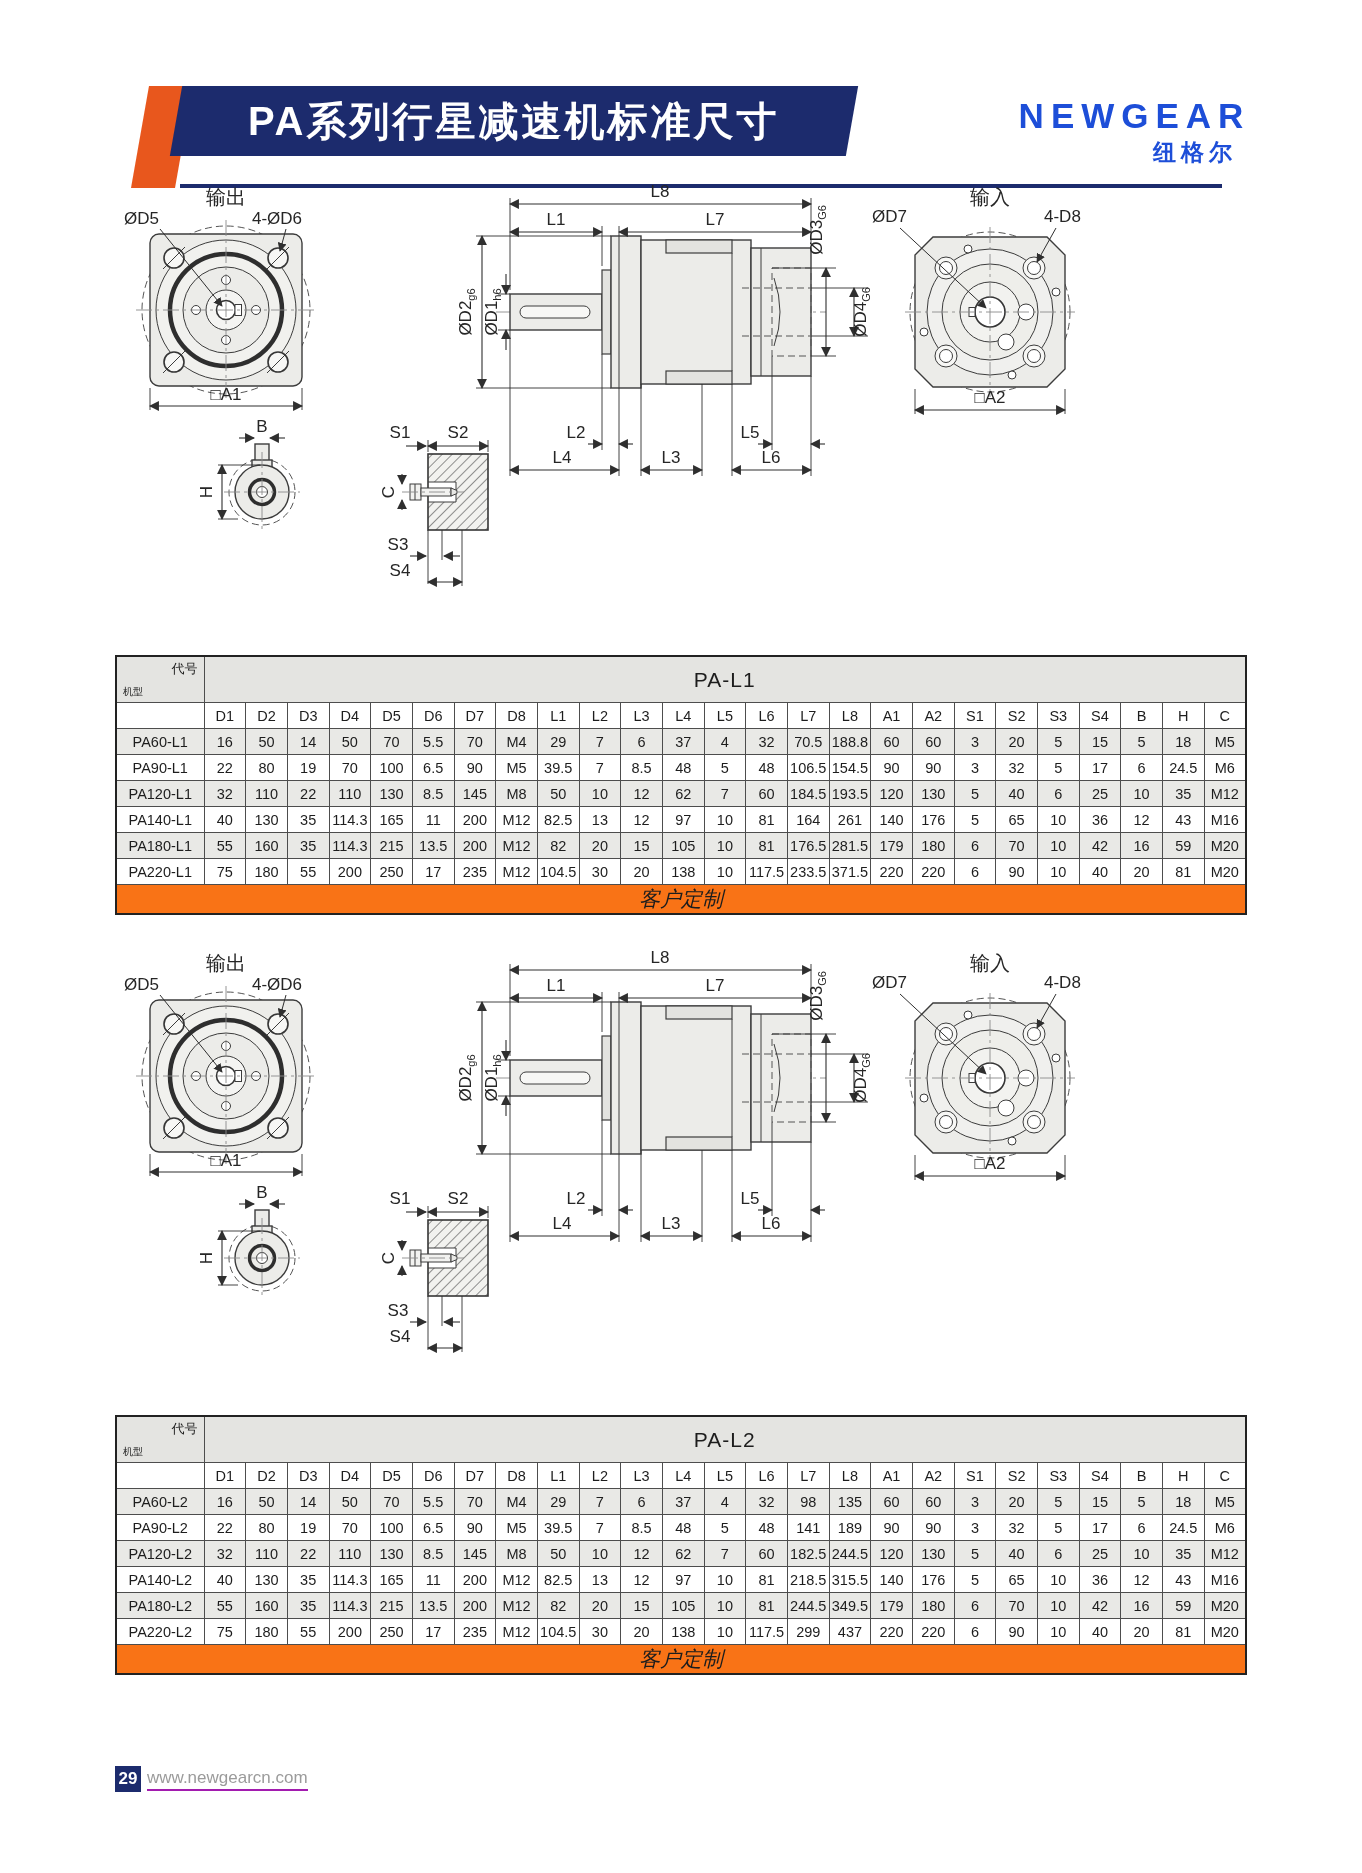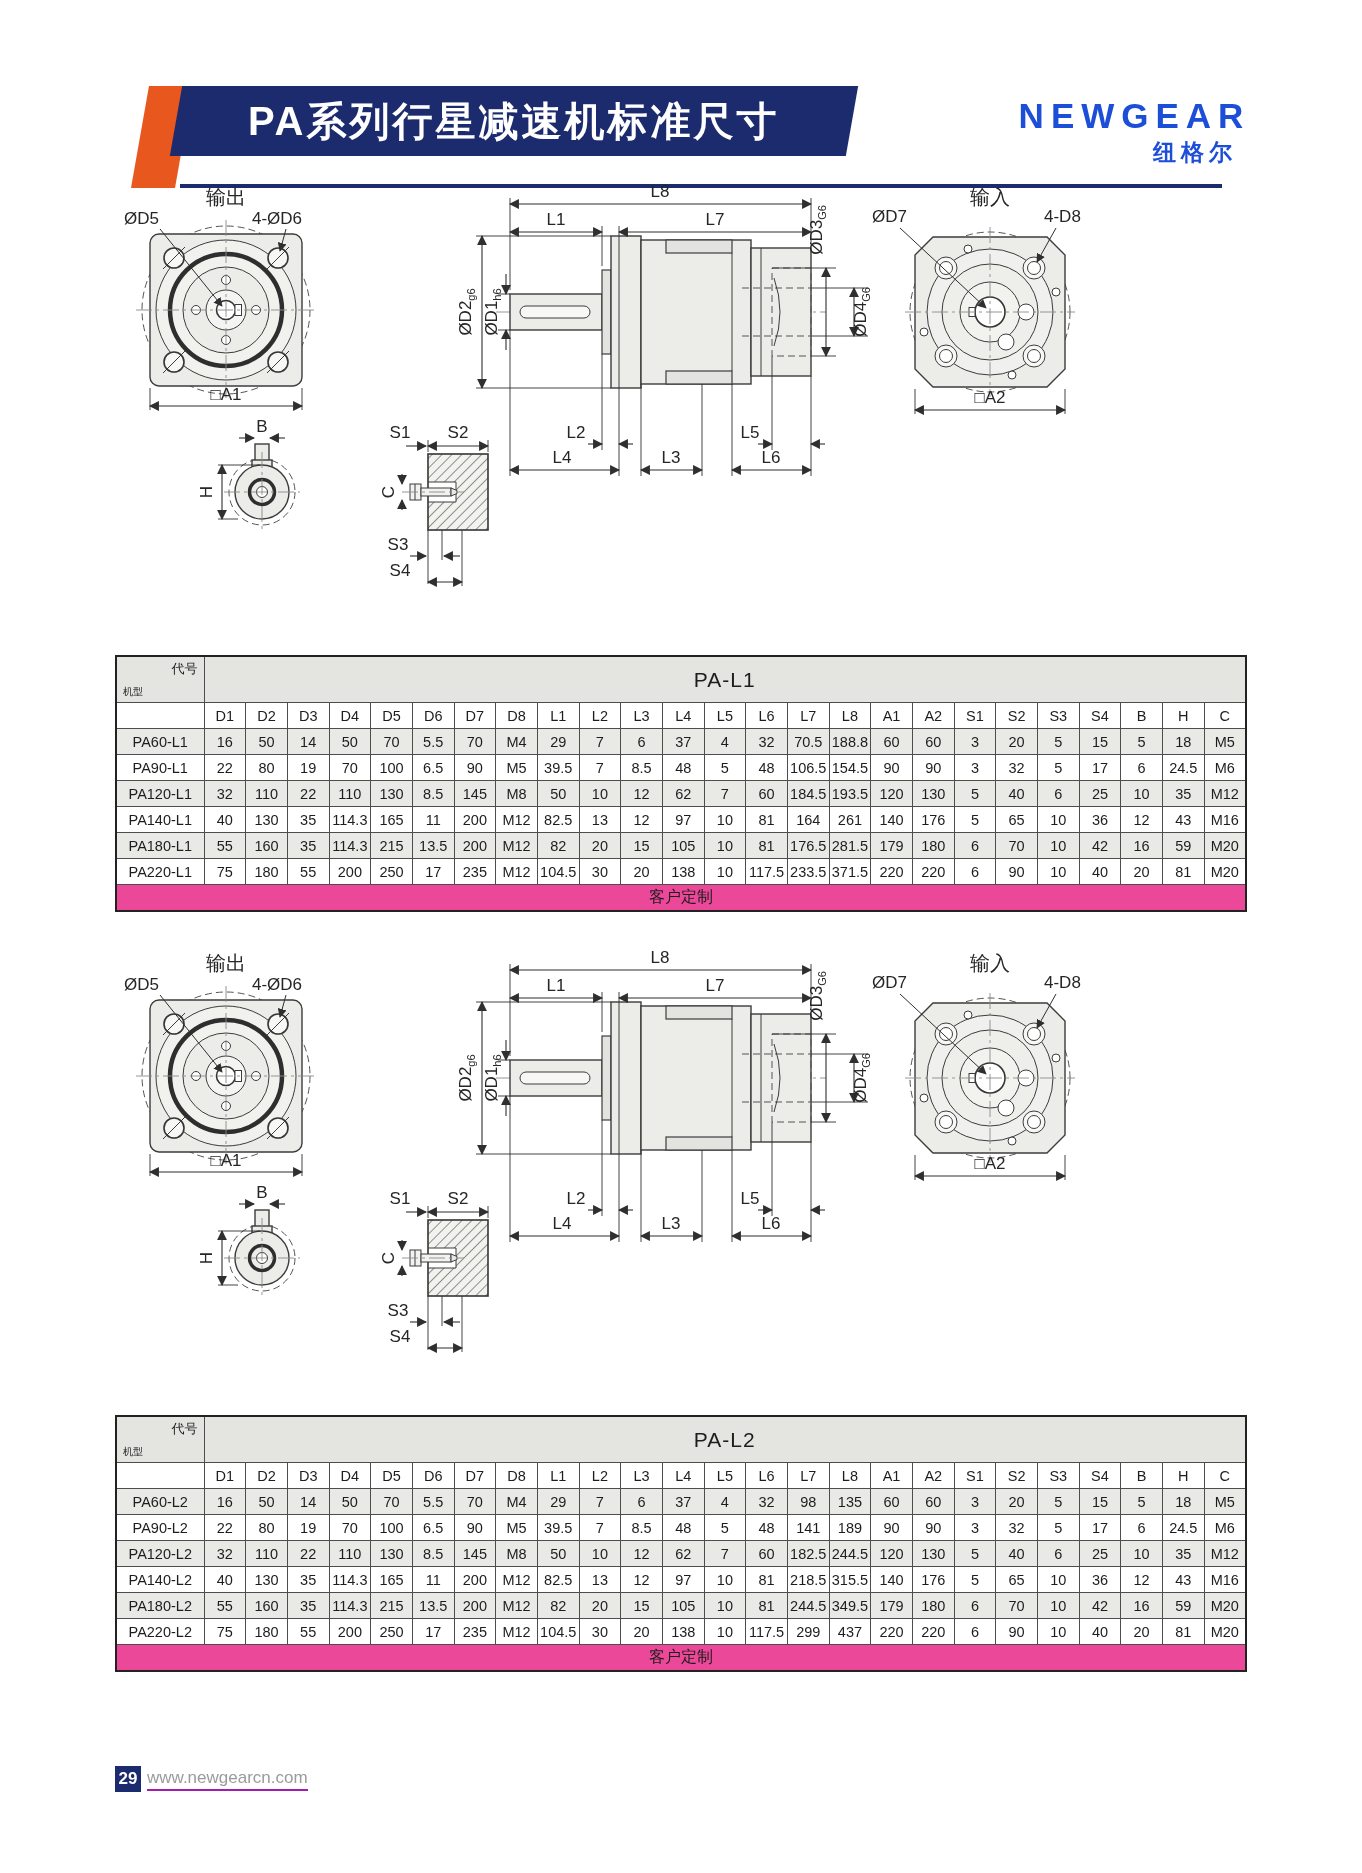--- a/index.html
+++ b/index.html
@@ -42,21 +42,21 @@
   #table1 { top:655px; } #table2 { top:1415px; }
   .dim-table th, .dim-table td { border:1px solid #4d4d4d; text-align:center; padding:0;
     height:25px; overflow:hidden; font-weight:normal; white-space:nowrap; }
   .dim-table tr.head1 th { height:45px; background:#e4e4e1; }
   .title-cell { font-size:21px; letter-spacing:1px;margin-top:11px; }
   .corner { position:relative;
     background-image:linear-gradient(to bottom right, transparent calc(50% - 0.8px), #4d4d4d calc(50% - 0.8px), #4d4d4d calc(50% + 0.8px), transparent calc(50% + 0.8px)); }
   .corner .c-top { position:absolute; top:3px; right:6px; font-size:13px;text-align:right; }
   .corner .c-bot { position:absolute; bottom:3px; left:6px; font-size:10px; }
   .dim-table tr.shade td { background:#e9e9e6; }
-  .dim-table td.note-cell { font-size:16px; background:#ec4899; }
+  .dim-table td.note-cell { font-size:21px; background:#f97316;font-style:italic; }
   
   .footer { position:absolute; top:1766px; left:115px; display:flex; align-items:center; gap:6px; }
   .pagenum { width:26px; height:26px; background:#1c2b6d; color:#fff; font-size:17px; font-weight:bold;
     display:flex; align-items:center; justify-content:center; }
   .site { color:#9b9b9b; font-size:17px; border-bottom:2px solid #a21caf; padding-bottom:1px; text-decoration:none; }
 </style>
 </head>
 <body>
 
 <div class="page">

